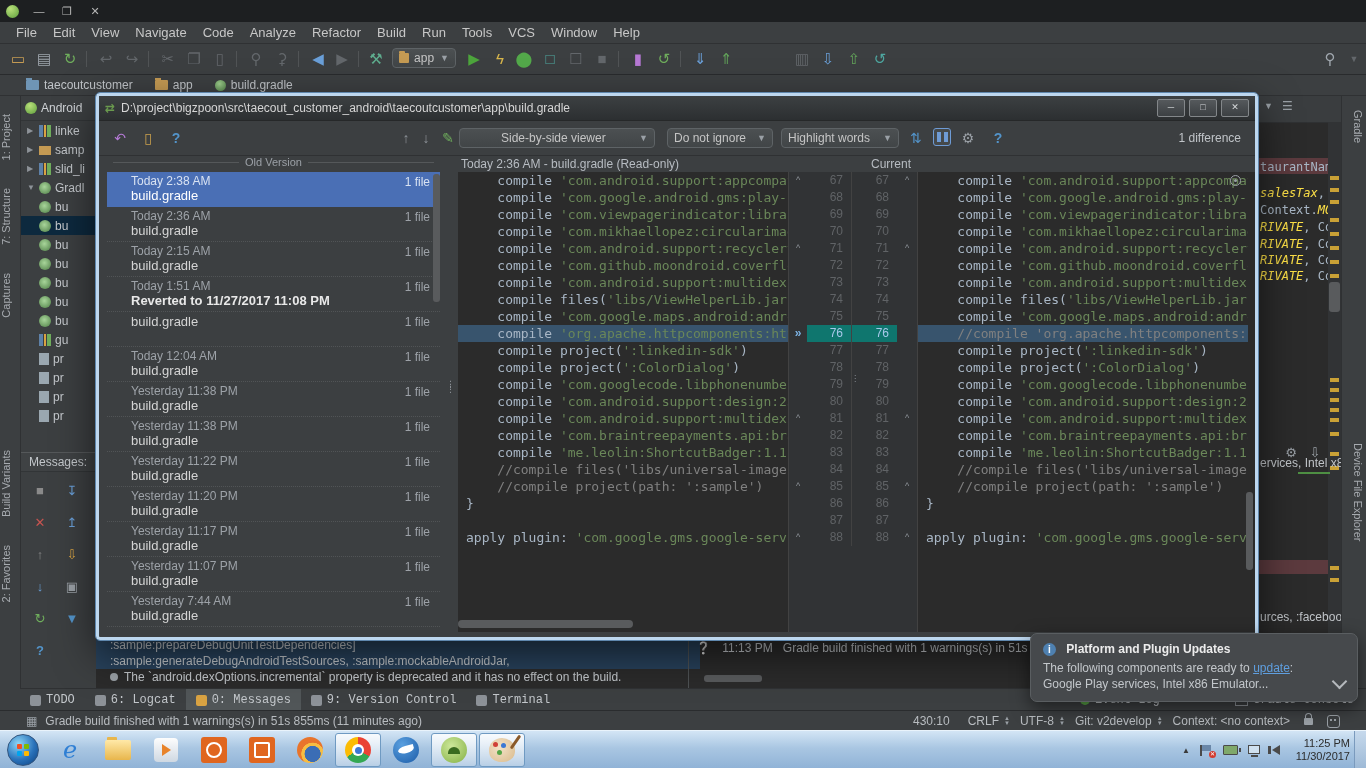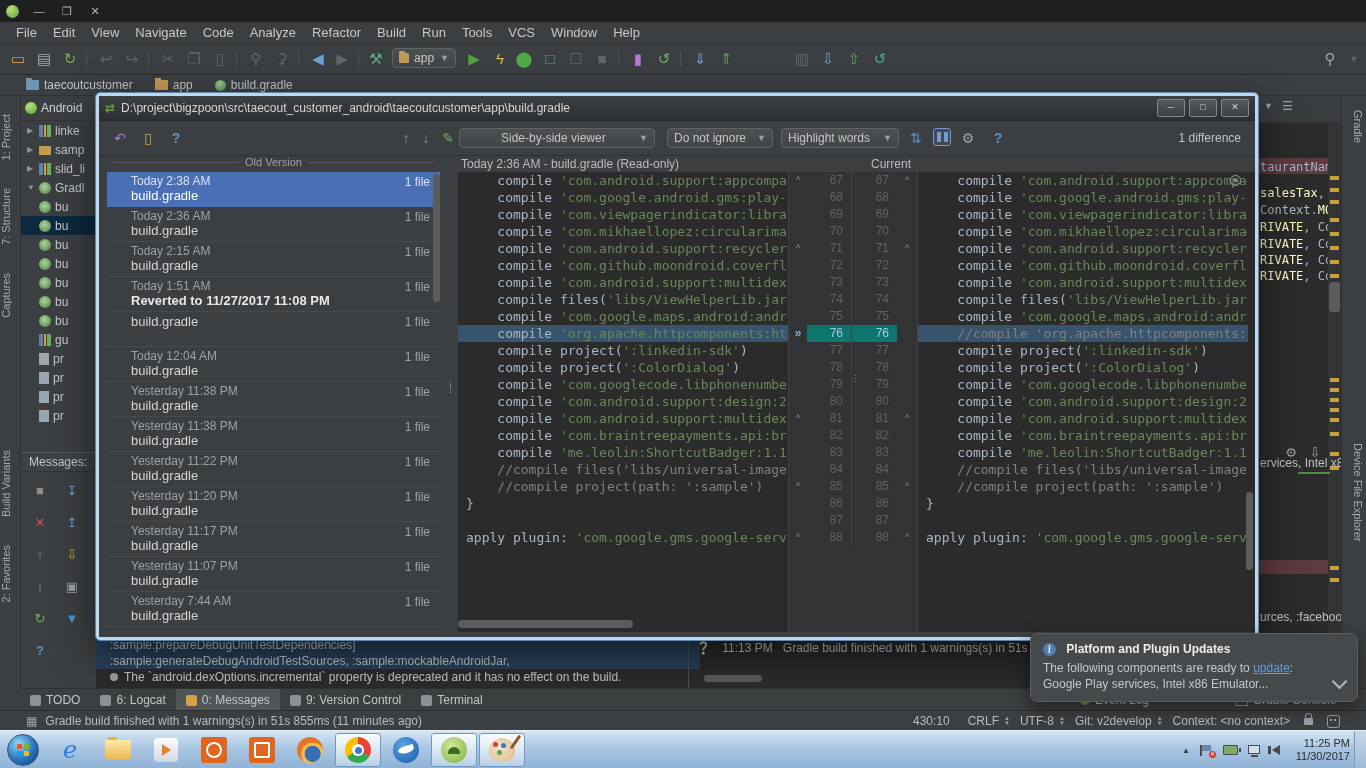--- a/index.html
+++ b/index.html
@@ -58,40 +58,40 @@
   .msg-head{left:21px;top:452px;width:75px;height:20px;background:#3f4244;border-top:1px solid #55585a;border-bottom:1px solid #323537;
             color:#c3c7cb;display:flex;align-items:center;padding-left:8px;box-sizing:border-box;}
   .msg-tools{left:21px;top:474px;width:75px;height:214px;background:#3c3f41;}
   .mg{position:absolute;width:18px;height:18px;text-align:center;line-height:18px;font-size:13px;}
 
   
   .sliver{left:1258px;top:96px;width:83px;height:540px;background:#2b2b2b;overflow:hidden;}
   .sliver-top{position:absolute;left:0;top:0;width:83px;height:26px;background:#3a3d3f;border-bottom:1px solid #2f3133;color:#9aa0a6;}
   .sl-row{position:absolute;left:2px;font-family:"DejaVu Sans Mono",monospace;font-size:12px;white-space:pre;color:#a9b7c6;}
   .sl-red{position:absolute;left:0;width:70px;height:16px;background:#5c3a3e;}
-  .seg-f{color:#fef9c3;margin-top:28px;}
+  .seg-f{color:#fde047;font-style:italic;margin-top:28px;}
   .estripe{position:absolute;left:70px;top:26px;width:13px;height:514px;background:#313335;}
   .tick{position:absolute;left:2px;width:9px;height:4px;background:#c9a136;}
   .ethumb{position:absolute;left:1px;width:11px;border-radius:3px;background:#595b5d;}
   .redband2{position:absolute;left:0;top:464px;width:70px;height:14px;background:#5c3a3e;}
   .sl-text{position:absolute;left:2px;color:#c0c4c8;font-size:12px;white-space:nowrap;}
   .greenline{position:absolute;left:40px;width:32px;height:2px;background:#4e8f43;}
 
   
   .msgwin{left:96px;top:636px;width:1162px;height:52px;background:#2b2b2b;border-top:1px solid #4e5254;overflow:hidden;}
   .mrow{height:16px;line-height:16px;color:#c3c7cb;font-size:12px;padding-left:14px;white-space:nowrap;width:590px;overflow:hidden;}
   .mrow.sel{background:#28425c;}
   .mwarn{display:inline-block;width:8px;height:8px;border-radius:50%;background:#9aa0a6;margin-right:6px;}
   .elog-sep{position:absolute;left:592px;top:0;width:1px;height:52px;background:#4e5254;}
   .elog{position:absolute;left:600px;top:4px;color:#c3c7cb;font-size:12px;white-space:nowrap;width:430px;overflow:hidden;}
   .elog-ic{color:#4ea7a0;font-weight:bold;margin-right:8px;}
   .elog-thumb{position:absolute;left:608px;top:38px;width:58px;height:7px;background:#595b5d;border-radius:3px;}
 
   
-  .tabsbar{left:20px;top:688px;width:1346px;height:22px;background:#3c3f41;border-top:1px solid #2f3133;display:flex;align-items:center;}
+  .tabsbar{left:20px;top:688px;width:1346px;height:22px;background:#3c3f41;border-top:1px solid #2f3133;display:flex;align-items:center;font-family:Liberation Mono, monospace;}
   .btab{display:flex;align-items:center;height:22px;padding:0 10px;color:#c3c7cb;font-size:12px;}
   .btab.sel{background:#515658;}
   .btab .bic{width:11px;height:11px;margin-right:5px;border-radius:2px;background:#8d9298;}
   .btab.sel .bic{background:#d9a343;}
   .tab-rbtn{position:absolute;display:flex;align-items:center;color:#c3c7cb;font-size:12px;height:22px;top:0;}
   .okdot{width:10px;height:10px;border-radius:50%;background:#5ba747;margin-right:5px;}
   .conic{width:11px;height:9px;border:1px solid #8d9298;margin-right:5px;}
   .statusbar{left:0;top:710px;width:1366px;height:20px;background:#3c3f41;border-top:1px solid #2a2c2e;display:flex;align-items:center;font-size:12px;color:#b8bcc0;}
   .st-ic{margin:0 8px 0 26px;color:#9aa0a6;}
   .st-right{position:absolute;right:26px;display:flex;align-items:center;gap:4px;}

